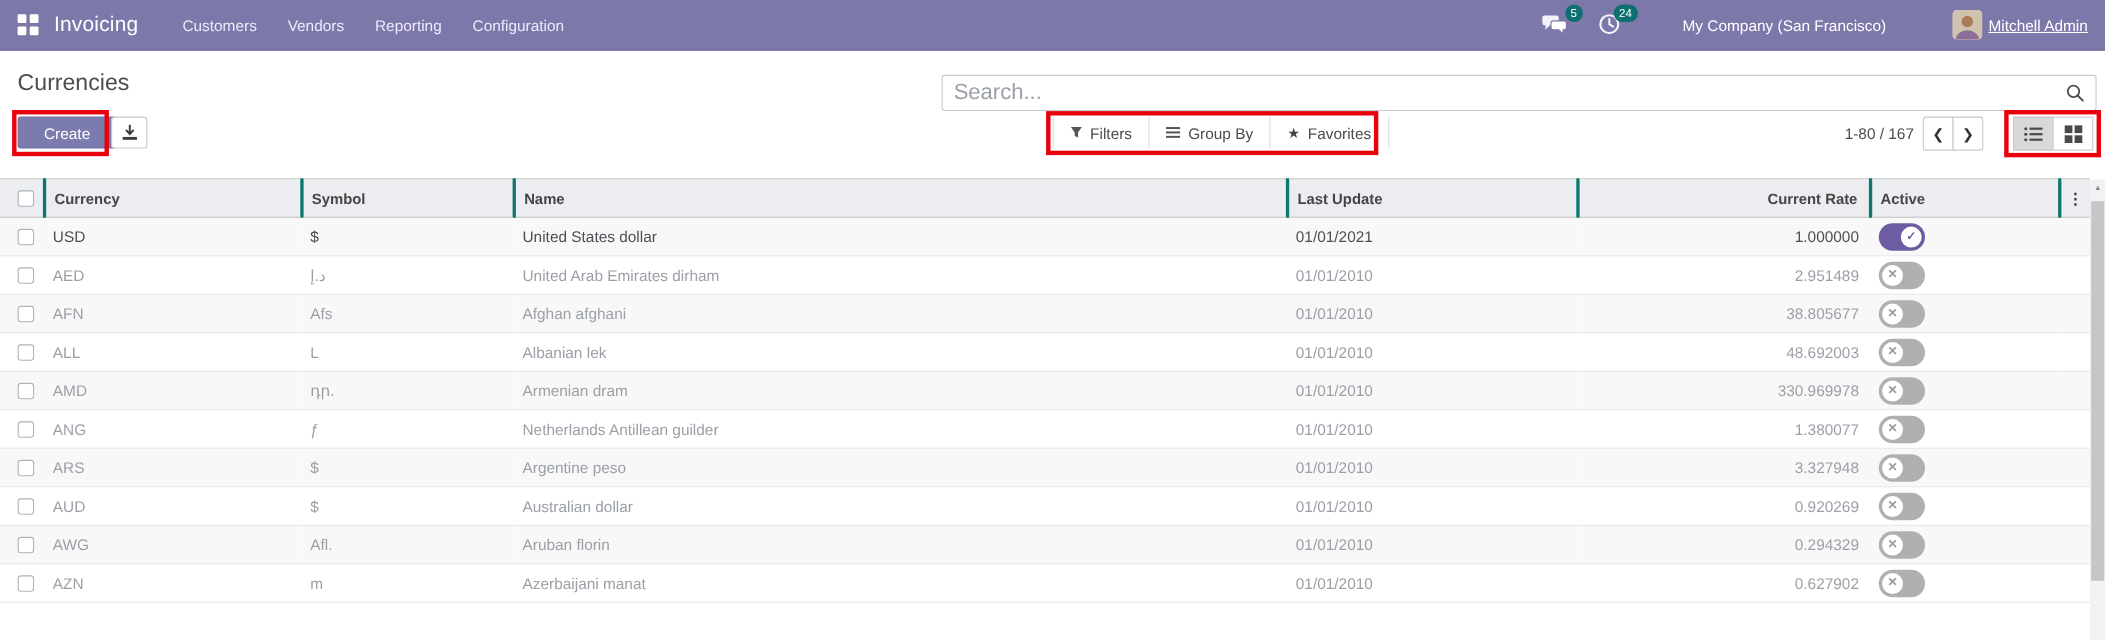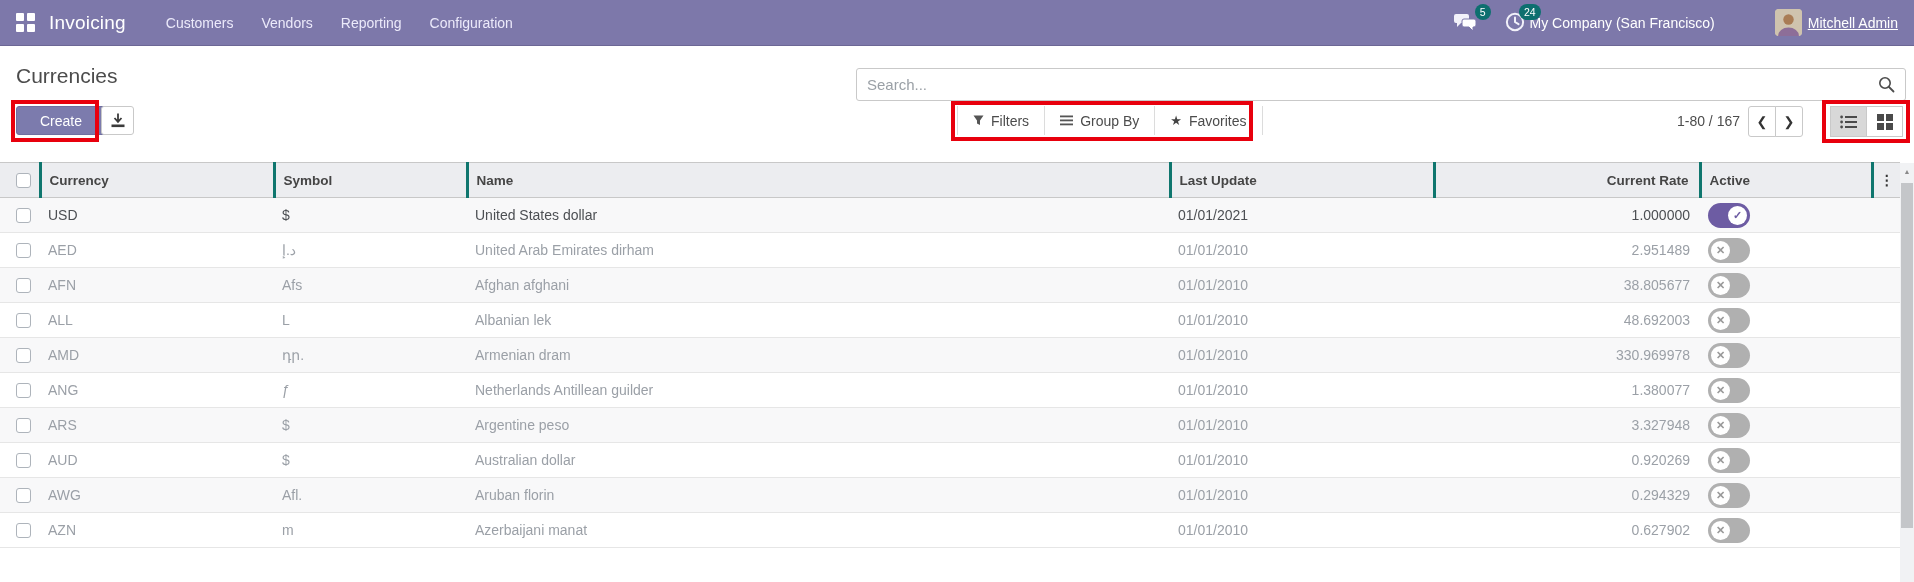--- a/index.html
+++ b/index.html
@@ -14,31 +14,31 @@
   .apps-icon { width:19px; height:19px; margin-left:16px; display:grid;
                grid-template-columns:8px 8px; grid-template-rows:8px 8px; gap:3px; cursor:pointer; }
   .apps-icon span { background:#fff; border-radius:1px; }
   .brand { font-size:19px; margin-left:14px; letter-spacing:.2px; }
   .nav-menu { display:flex; gap:28px; margin-left:40px; font-size:14px; }
   .nav-menu a { color:#eceafb; cursor:pointer; text-decoration:none; }
   .nav-right { margin-left:auto; display:flex; align-items:center; margin-right:16px; }
   .icon-btn { position:relative; width:26px; height:24px; margin-left:24px; cursor:pointer; }
   .badge { position:absolute; top:-7px; right:-11px; background:#0d6f6f; color:#fff;
            font-size:10.5px; line-height:14px; padding:1px 5px; border-radius:9px; }
-  .company { font-size:14px; cursor:pointer; }
+  .company { margin-left:52px; font-size:14px; cursor:pointer; }
   .userblk { display:flex; align-items:center; margin-left:60px; cursor:pointer;text-decoration:underline; }
   .avatar { width:27px; height:27px; border-radius:4px; overflow:hidden; background:#cfc4b2; }
   .username { font-size:14px; margin-left:6px; }
 
   
   .page-title { position:absolute; left:16px; top:64px; font-size:21px; color:#4c4c4c; }
   .searchbox { position:absolute; left:856px; top:68px; width:1050px; height:33px;
                border:1px solid #c9c9c9; border-radius:3px; background:#fff;
                display:flex; align-items:center; }
-  .searchbox input { flex:1; border:none; outline:none; font-size:15px; color:#0369a1;
+  .searchbox input { flex:1; border:none; outline:none; font-size:20px; color:#0369a1;
                      padding:0 10px; background:transparent; font-family:inherit; }
   .searchbox input::placeholder { color:#9aa0a6; }
   .search-glass { margin-right:10px; display:flex; cursor:pointer; }
 
   .btn { border:1px solid #c9c9c9; border-radius:3px; background:#fff; color:#4c4c4c;
          font-size:14px; cursor:pointer; font-family:inherit; }
   .create-btn { position:absolute; left:16px; top:106px; width:90px; height:29px;
                 background:#7c7bad; border:1px solid #6f6ea0; color:#fff; }
   .export-btn { position:absolute; left:101px; top:106px; width:33px; height:29px;
                 display:flex; align-items:center; justify-content:center; }

